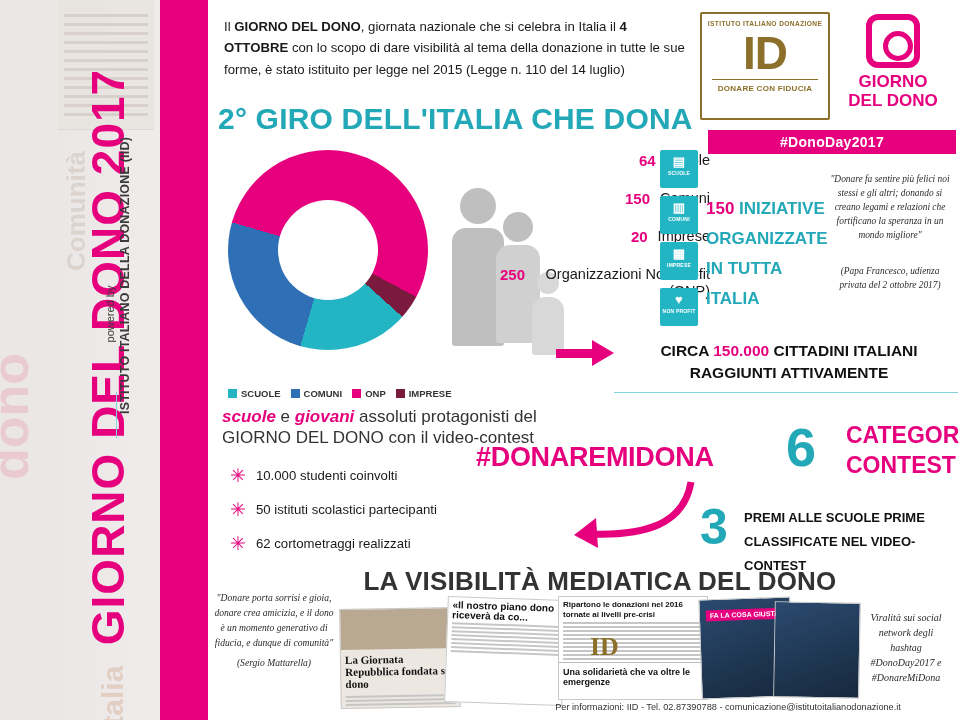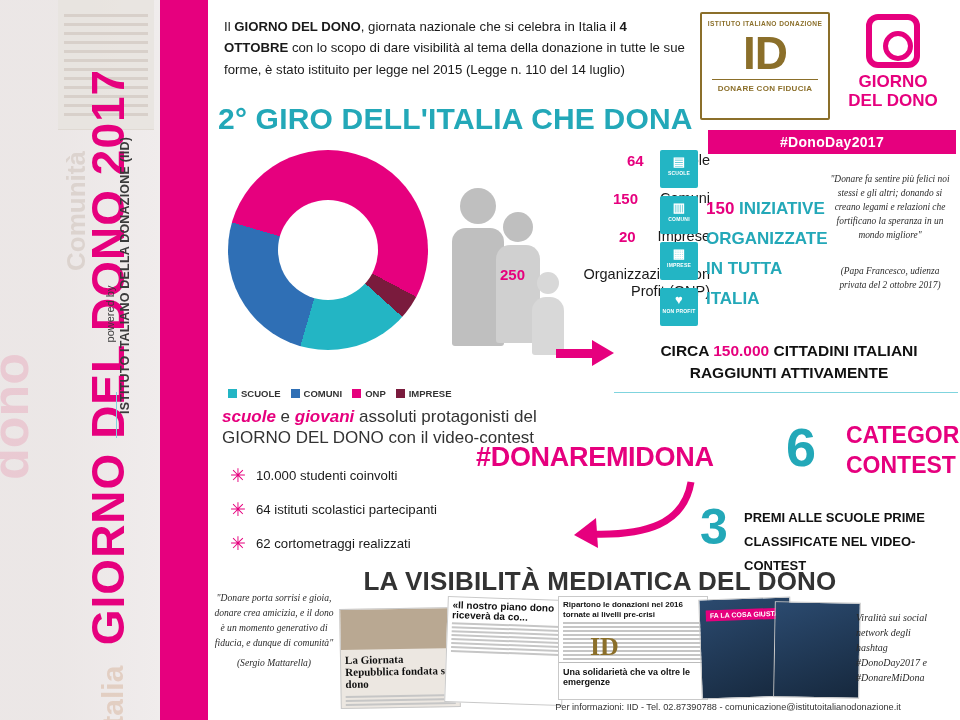--- a/index.html
+++ b/index.html
@@ -154,21 +154,21 @@
   .p1 .body { width:52px; height:118px; margin-top:4px; }
   .p2 { left:44px; top:52px; }
   .p2 .head { width:30px; height:30px; margin:0 auto; }
   .p2 .body { width:44px; height:98px; margin-top:3px; background:#d0d0d0; }
   .p3 { left:80px; top:112px; }
   .p3 .head { width:22px; height:22px; margin:0 auto; background:#d8d8d8;}
   .p3 .body { width:32px; height:58px; margin-top:3px; background:#d8d8d8;}
 
   
   .stats { position:absolute; left:500px; top:152px; width:210px; text-align:right; }
-  .stat-row { height:38px; display:flex; align-items:flex-start; justify-content:flex-end; gap:22px; }
+  .stat-row { height:38px; display:flex; align-items:flex-start; justify-content:flex-end; gap:10px; }
   .stat-row .num { color:#e6007e; font-weight:bold; font-size:15px; }
   .stat-row .lbl { color:#1a1a1a; font-size:14.5px; line-height:17px; text-align:right; }
   .stat-icons { position:absolute; left:660px; top:150px; width:40px; }
   .sicon {
     width:38px; height:38px; background:#23b5c4; color:#fff;
     margin-bottom:8px; border-radius:2px;
     font-size:5px; font-weight:bold; text-align:center; padding-top:20px; letter-spacing:.2px;
     position:relative;
   }
   .sicon .g { position:absolute; left:0; right:0; top:5px; font-size:13px; line-height:13px; }
@@ -251,21 +251,21 @@
   .c5 { left:434px; top:6px; width:86px; height:96px; transform: rotate(1deg); background:#24405e;}
   .rep-masthead { font-family:"Liberation Serif", serif; font-size:11px; font-weight:bold; color:#111; line-height:12px; padding:4px;}
   .photo-blue { width:100%; height:100%; background:linear-gradient(160deg,#2b4a6f,#16283d); }
   .photo-pink-badge { position:absolute; left:6px; top:10px; background:#e6007e; color:#fff; font-size:7px; font-weight:bold; padding:2px 4px;}
   .id-mini { position:absolute; left:250px; top:36px; font-size:26px; font-weight:bold; color:#8b6f2a; font-family:"Liberation Serif", serif;}
 
   
   .viral {
     position:absolute; left:856px; top:610px; width:100px;
     font-family:"Liberation Serif", serif; font-style:italic;
-    font-size:10px; line-height:15px; color:#2a2a2a; 
+    font-size:10px; line-height:15px; color:#2a2a2a; text-align:center;
   }
 
   
   .footer {
     position:absolute; left:500px; top:702px; width:456px; text-align:center;
     font-size:9.2px; color:#333;
   }
 </style>
 </head>
 <body>
@@ -411,21 +411,21 @@
     <i>scuole</i><span> e </span><i>giovani</i><span> assoluti protagonisti del</span>
     <div>GIORNO DEL DONO con il video-contest</div>
   </div>
   <div class="bullets">
     <div class="bullet">
       <span class="star">✳</span>
       <span class="txt">10.000 studenti coinvolti</span>
     </div>
     <div class="bullet">
       <span class="star">✳</span>
-      <span class="txt">64 istituti scolastici partecipanti</span>
+      <span class="txt">50 istituti scolastici partecipanti</span>
     </div>
     <div class="bullet">
       <span class="star">✳</span>
       <span class="txt">62 cortometraggi realizzati</span>
     </div>
   </div>
 
   <div class="hash-big">#DONAREMIDONA</div>
   <svg class="curve-arrow" viewBox="0 0 130 70">
     <path d="M125,4 C118,46 80,58 24,56" stroke="#e6007e" stroke-width="7" fill="none"></path>

